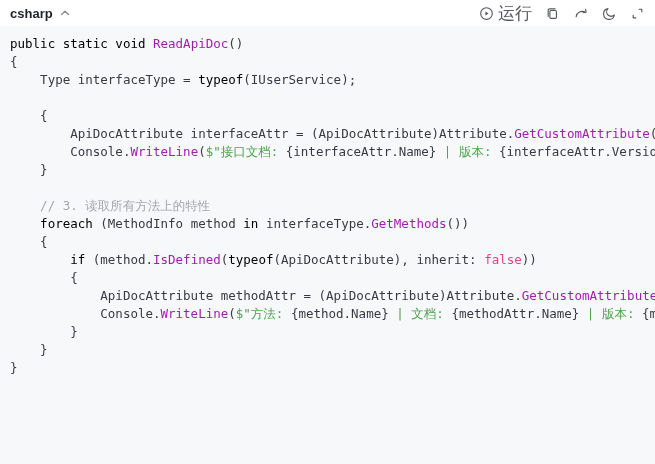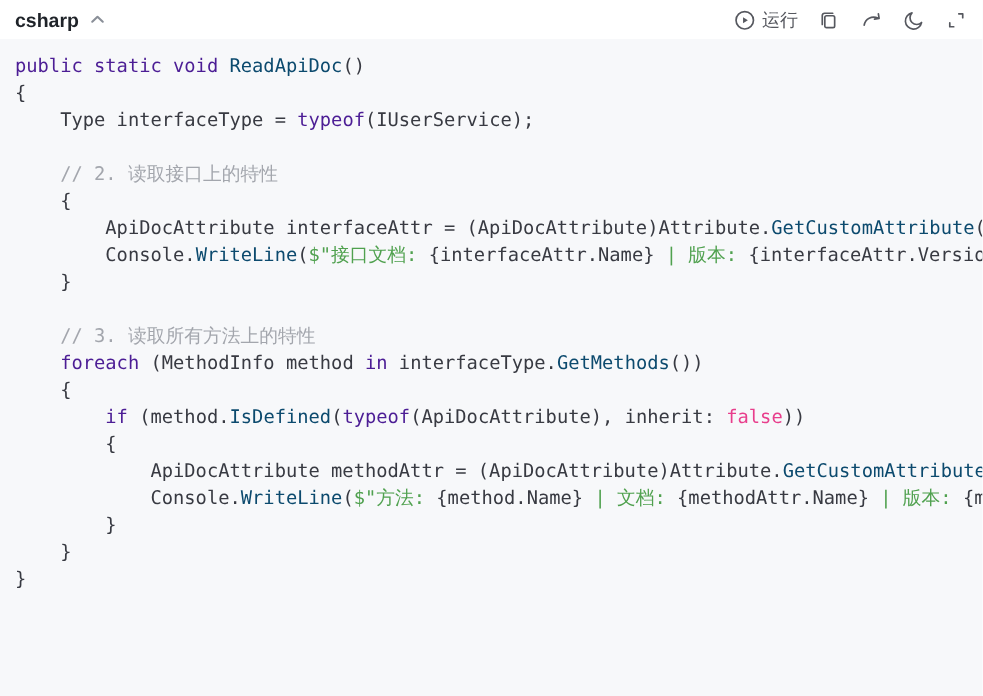--- a/index.html
+++ b/index.html
@@ -11,30 +11,30 @@
   .cb-header { height:26px; flex:0 0 26px; background:#ffffff;
                display:flex; align-items:center; justify-content:space-between;
                padding:0 10px 0 10px; }
   .cb-title-wrap { display:flex; align-items:center; gap:6px; }
   .cb-title { font-size:13px; font-weight:bold; color:#1f2329; }
   .cb-collapse { color:#8a8f98; cursor:pointer; display:flex; align-items:center; }
   .cb-toolbar { display:flex; align-items:center; gap:13px; color:#56585f; }
   .tb-btn { display:flex; align-items:center; gap:4px; cursor:pointer; color:#56585f;
             background:none; border:none; font-family:inherit; padding:0; }
   .tb-btn svg { display:block; }
-  .tb-label { font-size:12px; color:#56585f; }
+  .tb-label { font-size:17px; color:#56585f; }
 
   
   .cb-body { flex:1; background:#f7f8fa; overflow:hidden;
              padding:9px 0 0 10px; }
   .code-pre { font-family:"DejaVu Sans Mono","Liberation Mono",monospace;
               font-size:12.5px; line-height:18px; color:#383a42; }
   .code-line { white-space:pre; height:18px; }
-  .tok-kw  { color:#4c1d95; }
-  .tok-fn  { color:#0c4a6e; }
+  .tok-kw  { color:#000000; }
+  .tok-fn  { color:#a21caf; }
   .tok-lit { color:#e83e8c; }
   .tok-str { color:#50a14f; }
   .tok-cmt { color:#a3a6ad; }
   .tok-txt { color:#383a42; }
 </style>
 </head>
 <body>
 
 <div class="codeblock">
 
@@ -95,21 +95,20 @@
       </button>
     </div>
   </div>
 
   <div class="cb-body">
     <div class="code-pre">
         <div class="code-line"><span class="tok-kw">public static void </span><span class="tok-fn">ReadApiDoc</span><span class="tok-txt">()</span></div>
         <div class="code-line"><span class="tok-txt">{</span></div>
         <div class="code-line"><span class="tok-txt">    Type interfaceType = </span><span class="tok-kw">typeof</span><span class="tok-txt">(IUserService);</span></div>
         <div class="code-line">&nbsp;</div>
-        <div class="code-line"><span class="tok-cmt">    // 2. 读取接口上的特性</span></div>
         <div class="code-line"><span class="tok-txt">    {</span></div>
         <div class="code-line"><span class="tok-txt">        ApiDocAttribute interfaceAttr = (ApiDocAttribute)Attribute.</span><span class="tok-fn">GetCustomAttribute</span><span class="tok-txt">(</span></div>
         <div class="code-line"><span class="tok-txt">        Console.</span><span class="tok-fn">WriteLine</span><span class="tok-txt">(</span><span class="tok-str">$"接口文档: </span><span class="tok-txt">{interfaceAttr.Name}</span><span class="tok-str"> | 版本: </span><span class="tok-txt">{interfaceAttr.Version}</span></div>
         <div class="code-line"><span class="tok-txt">    }</span></div>
         <div class="code-line">&nbsp;</div>
         <div class="code-line"><span class="tok-cmt">    // 3. 读取所有方法上的特性</span></div>
         <div class="code-line"><span class="tok-txt">    </span><span class="tok-kw">foreach</span><span class="tok-txt"> (MethodInfo method </span><span class="tok-kw">in</span><span class="tok-txt"> interfaceType.</span><span class="tok-fn">GetMethods</span><span class="tok-txt">())</span></div>
         <div class="code-line"><span class="tok-txt">    {</span></div>
         <div class="code-line"><span class="tok-txt">        </span><span class="tok-kw">if</span><span class="tok-txt"> (method.</span><span class="tok-fn">IsDefined</span><span class="tok-txt">(</span><span class="tok-kw">typeof</span><span class="tok-txt">(ApiDocAttribute), inherit: </span><span class="tok-lit">false</span><span class="tok-txt">))</span></div>
         <div class="code-line"><span class="tok-txt">        {</span></div>

